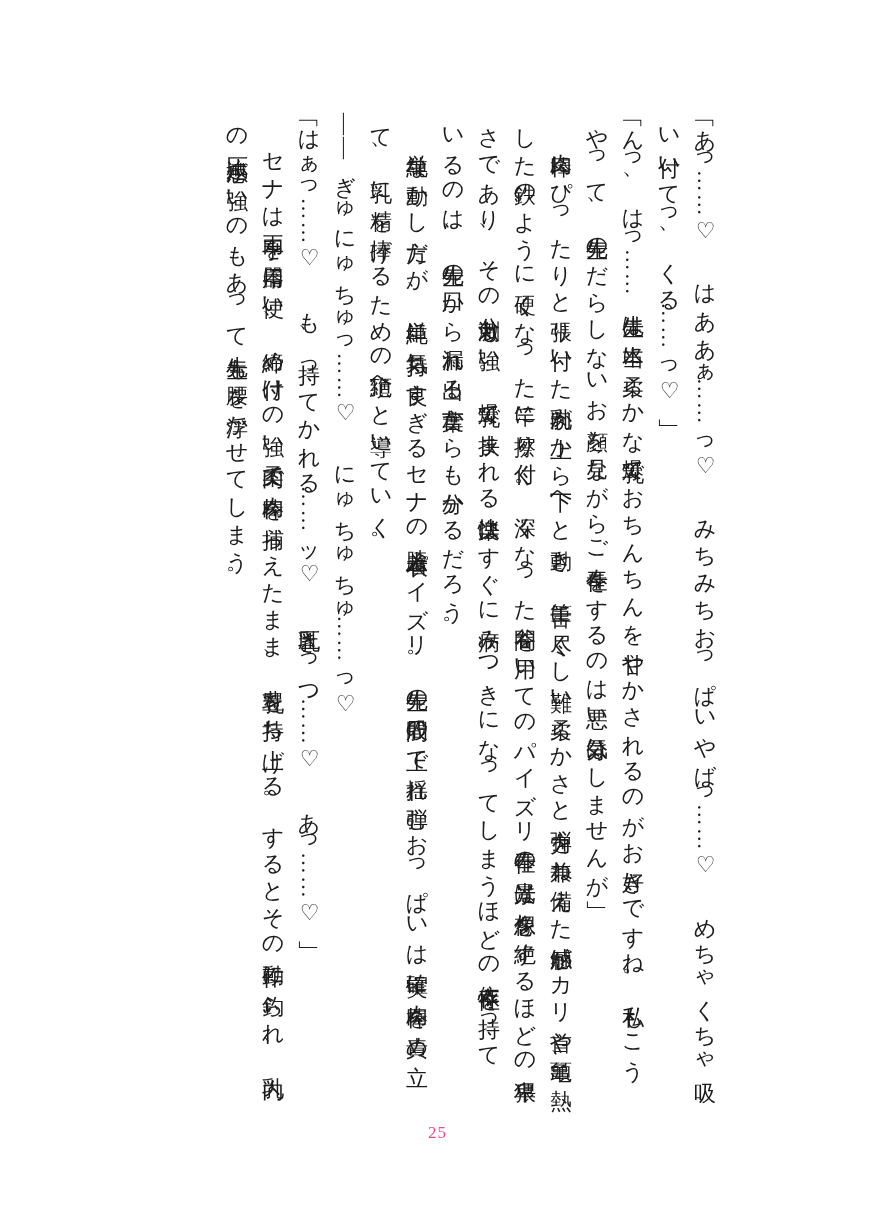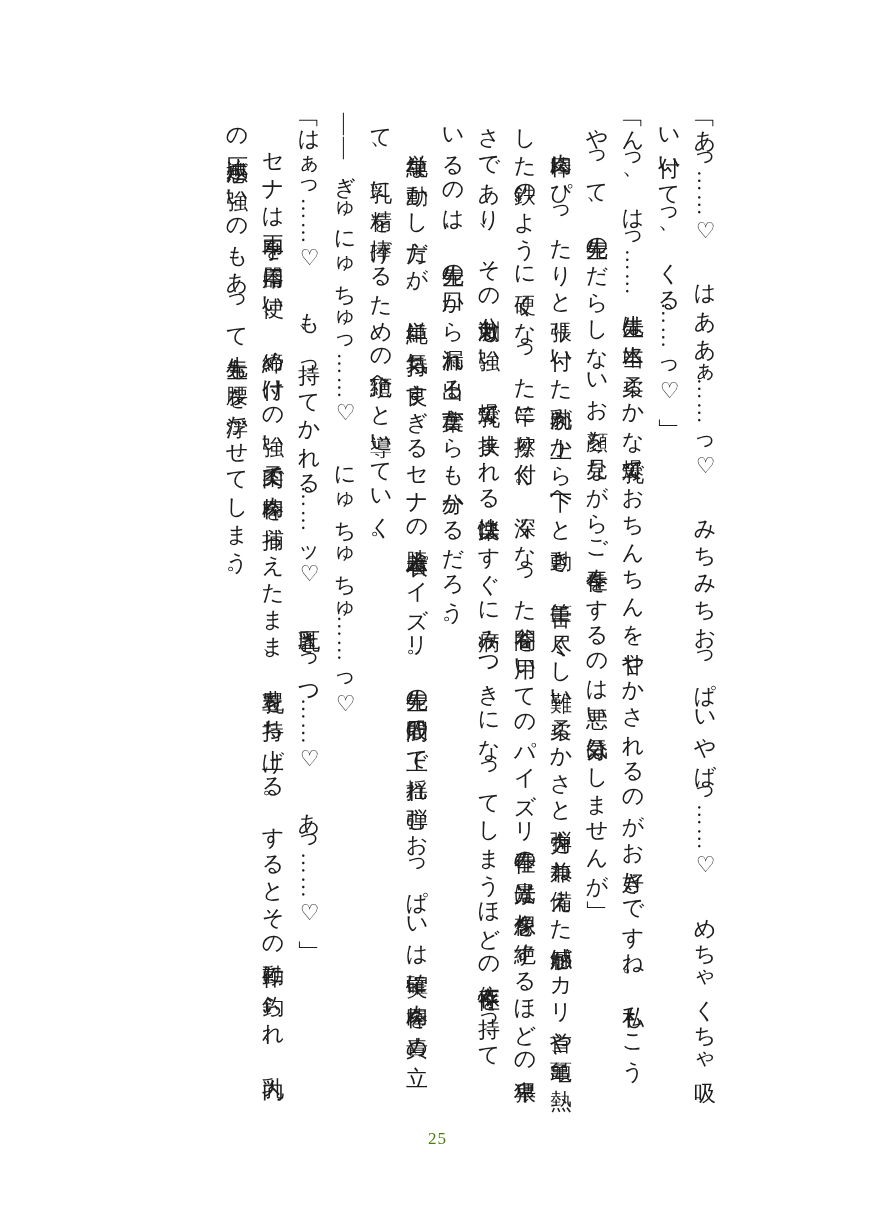--- a/index.html
+++ b/index.html
@@ -28,26 +28,26 @@
     line-height: 36px;
     letter-spacing: 2px;
     text-align: left;
   }
   .text-block p {
     margin: 0;
     padding: 0;
   }
   .page-number {
     position: absolute;
-    bottom: 64px;
+    bottom: 70px;
     left: 50%;
     transform: translateX(-50%);
     font-size: 17px;
     letter-spacing: 1px;
-    color: #4d7c0f;
+    color: #ec4899;
   }
 </style>
 </head>
 <body>
 
 <div class="page">
 
   <main class="text-block">
     <p>「あ゙っ……♡　はああぁ゙……っ♡　みちみちおっぱいやばっ……♡　めちゃくちゃ吸い付いてっ、くる……っ♡」</p>
     <p>「んっ、はっ……先生は本当に柔らかな爆乳でおちんちんを甘やかされるのがお好きですね。私もこうやって、先生のだらしないお顔を見ながらご奉仕をするのは悪い気分はしませんが」</p>

